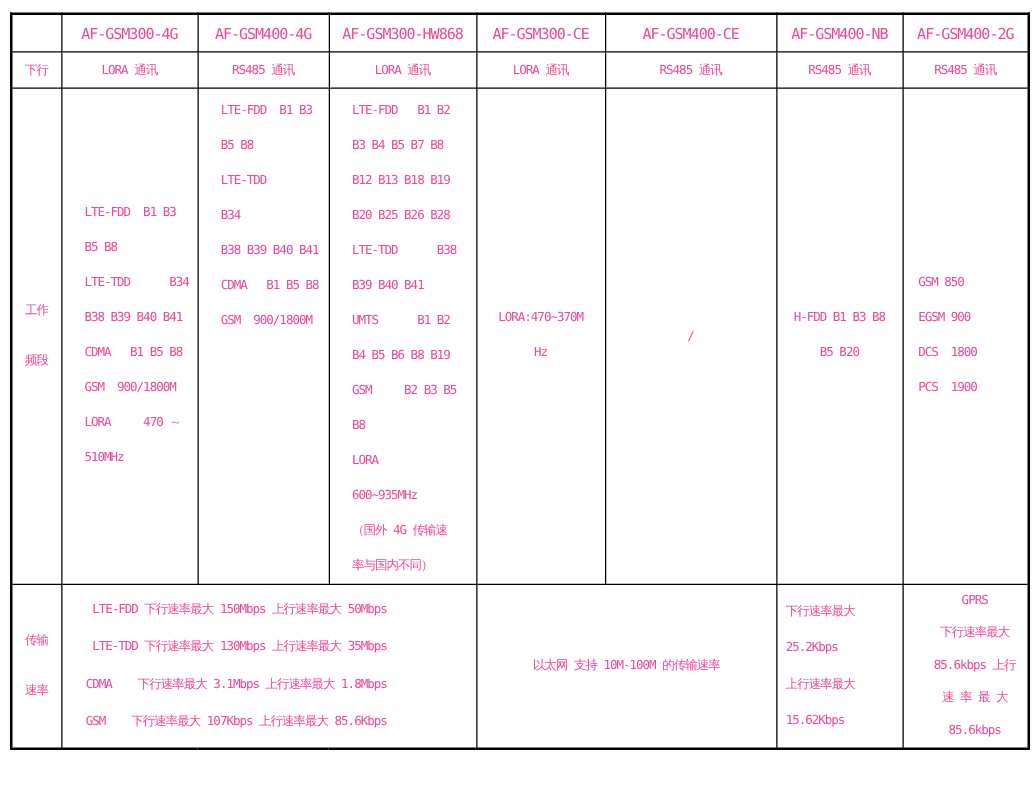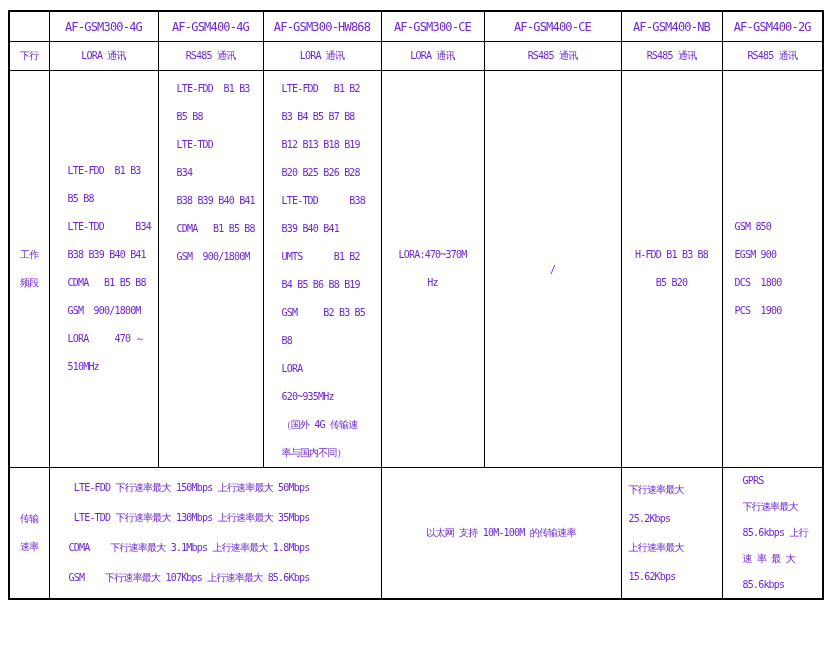--- a/index.html
+++ b/index.html
@@ -10,47 +10,47 @@
     height: 645px;
     overflow: hidden;
   }
   .doc-table {
     border-collapse: collapse;
     table-layout: fixed;
     width: 814px;
     margin: 10px 7px 10px 8px;
     border: 2px solid #000000;
     font-family: "DejaVu Sans Mono", "Liberation Mono", monospace;
-    color: #6d28d9;
+    color: #ec4899;
   }
   .doc-table td {
     border: 1px solid #000000;
     font-size: 10px;
     letter-spacing: -0.8px;
     text-align: center;
     vertical-align: middle;
     padding: 0;
     overflow: hidden;
     white-space: pre-wrap;
     word-break: break-word;
   }
   tr.r-header td { height: 29px; font-size: 12px; }
   tr.r-link td   { height: 28px; }
   tr.r-band td   { height: 392px; }
   tr.r-rate td   { height: 129px; }
 
   td.multiline   { line-height: 28px; }
-  td.lbl         { line-height: 28px; }
+  td.lbl         { line-height: 40px; }
   td.left        { text-align: left; padding-left: 18px; padding-right: 3px; }
   td.top         { vertical-align: top; padding-top: 4px; }
   td.band-2g     { text-align: left; padding-left: 12px; line-height: 28px; }
   td.rate-main   { text-align: left; padding-left: 19px; line-height: 30px; }
   td.rate-eth    { line-height: 16px; margin-left: 48px; }
   td.rate-nb     { text-align: left; padding-left: 7px; line-height: 29px; }
-  td.rate-2g     { text-align: left; padding-left: 20px; padding-right: 5px; line-height: 26px; }
+  td.rate-2g     { text-align: center; padding-left: 20px; padding-right: 5px; line-height: 26px; }
 </style>
 </head>
 <body>
 
 <table class="doc-table">
   <colgroup>
     <col style="width:40px">
     <col style="width:109px">
     <col style="width:105px">
     <col style="width:118px">
@@ -105,21 +105,21 @@
 B3 B4 B5 B7 B8
 B12 B13 B18 B19
 B20 B25 B26 B28
 LTE-TDD      B38
 B39 B40 B41
 UMTS      B1 B2
 B4 B5 B6 B8 B19
 GSM     B2 B3 B5
 B8
 LORA
-620~935MHz
+600~935MHz
 （国外 4G 传输速
 率与国内不同）</td>
     <td class="multiline">LORA:470~370M
 Hz</td>
     <td>/</td>
     <td class="multiline">H-FDD B1 B3 B8
 B5 B20</td>
     <td class="band-2g">GSM 850
 EGSM 900
 DCS  1800

